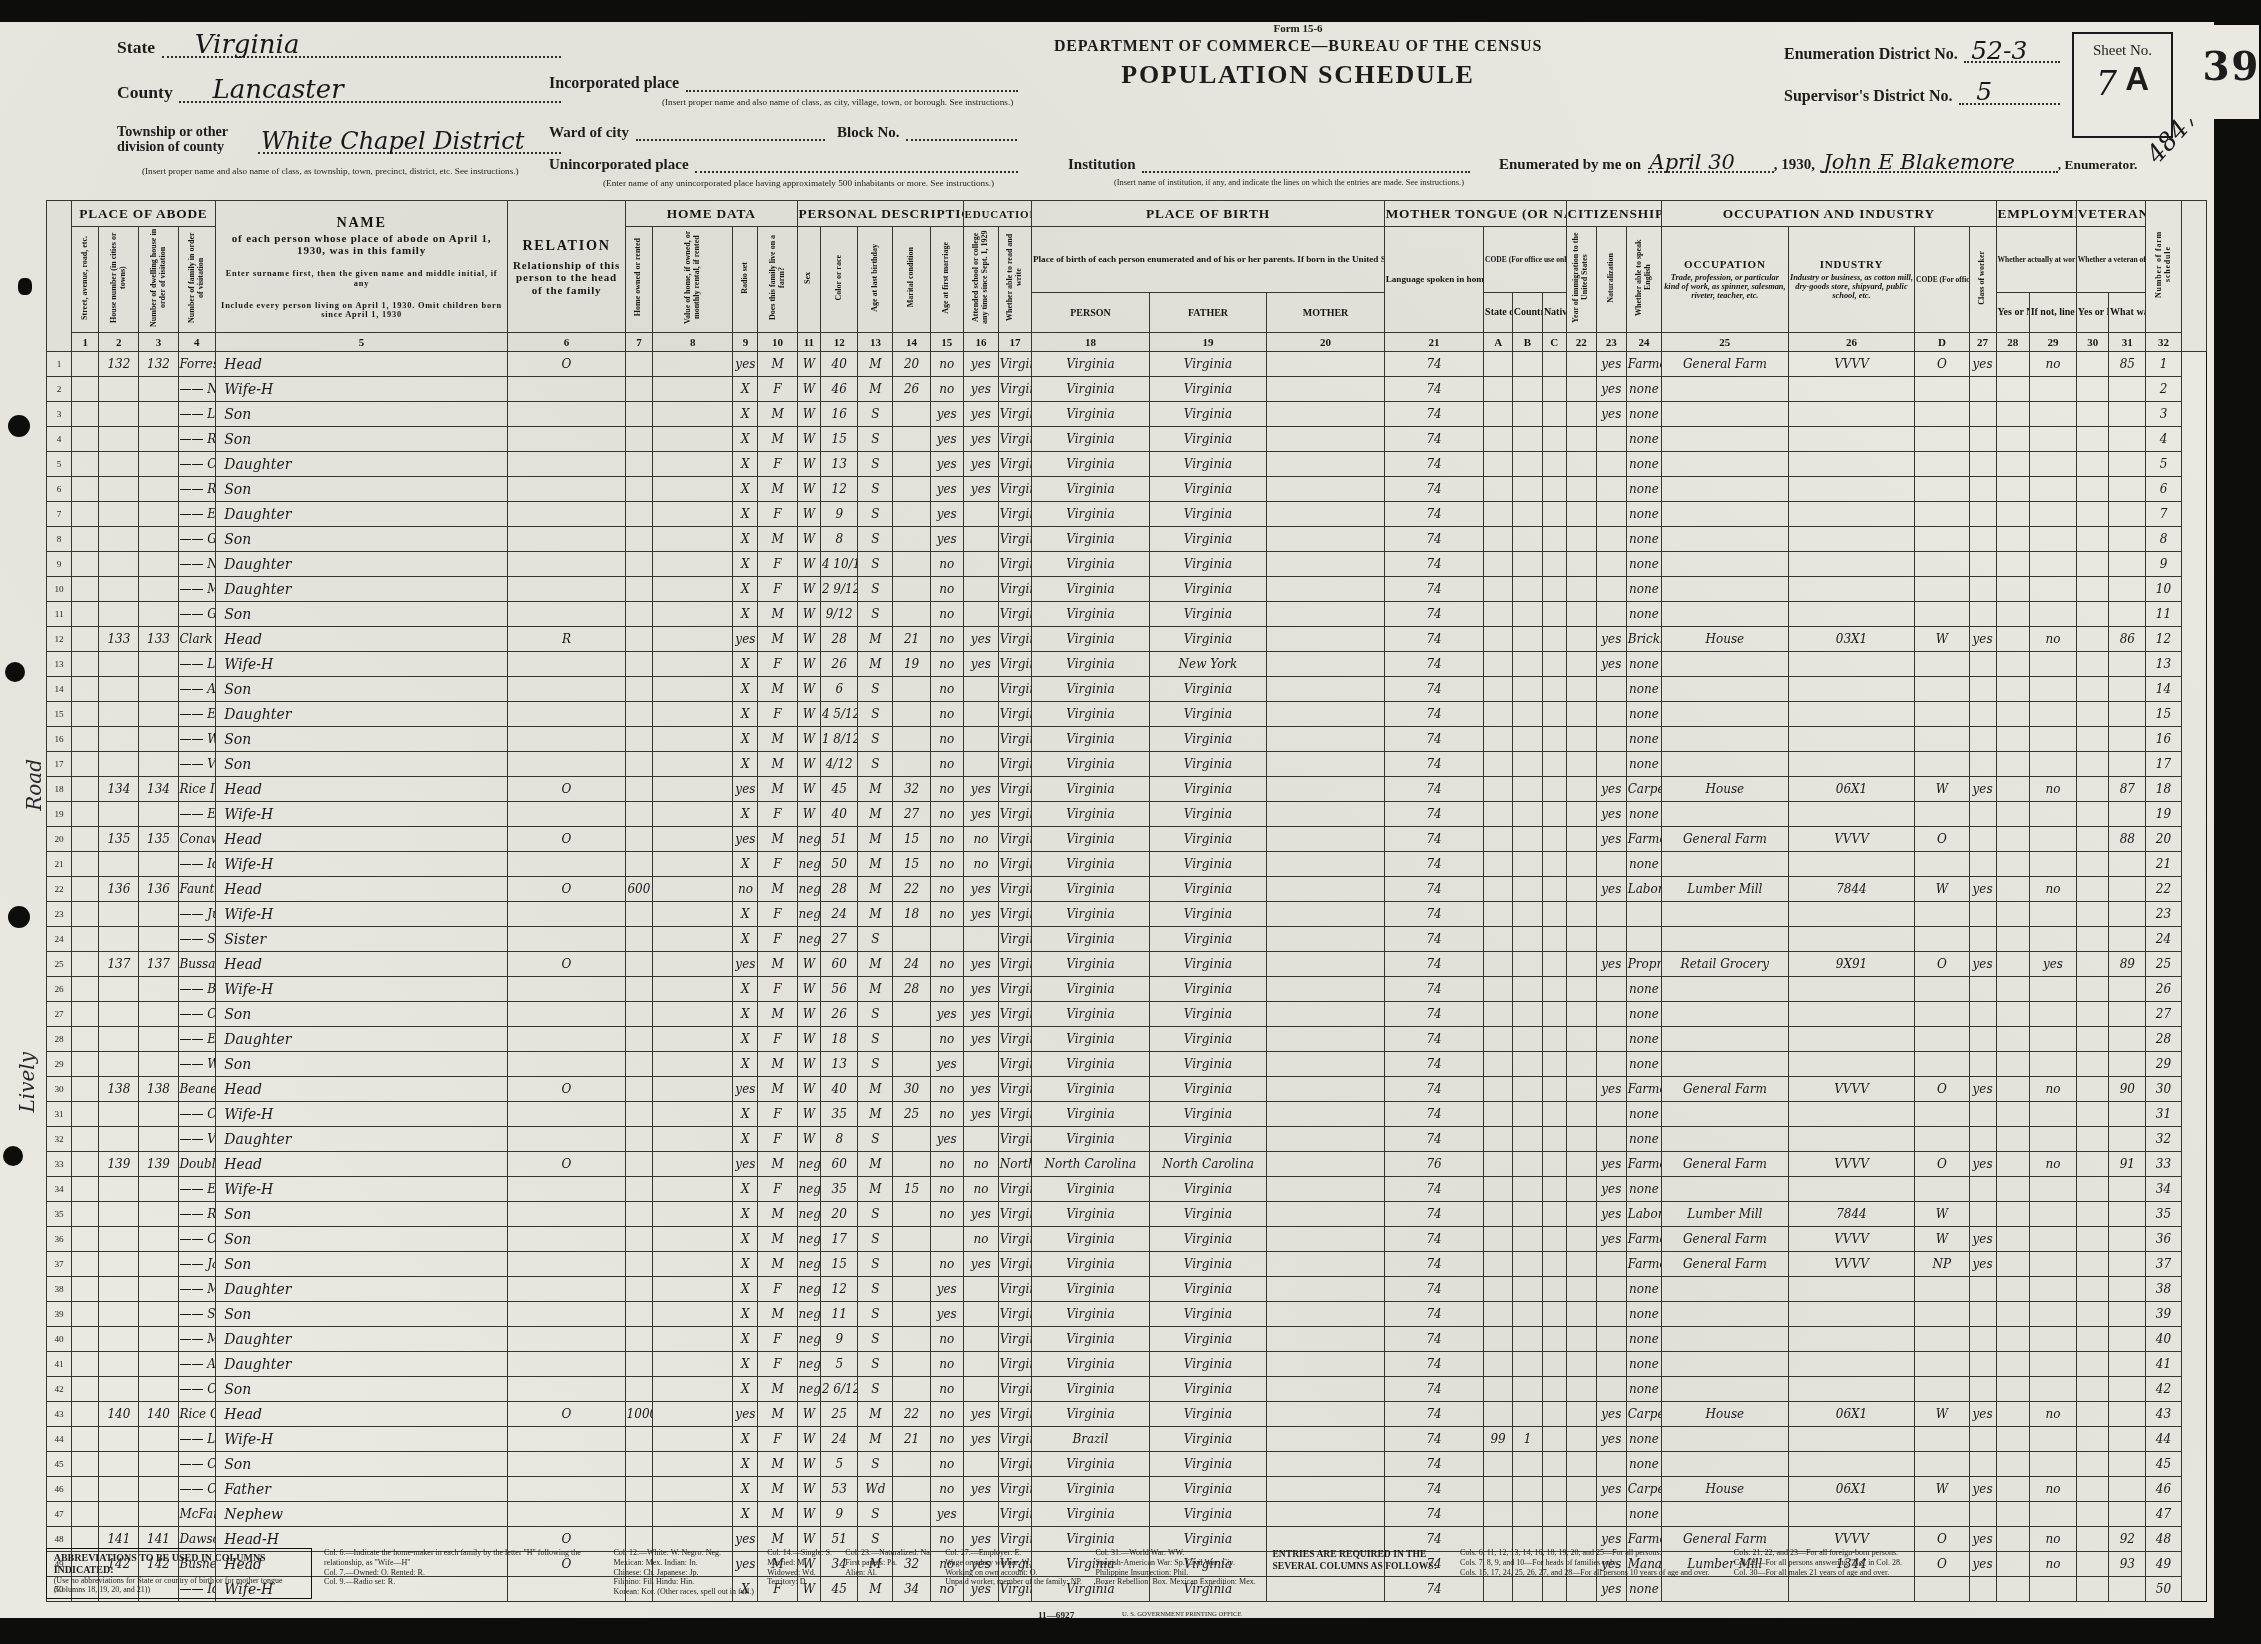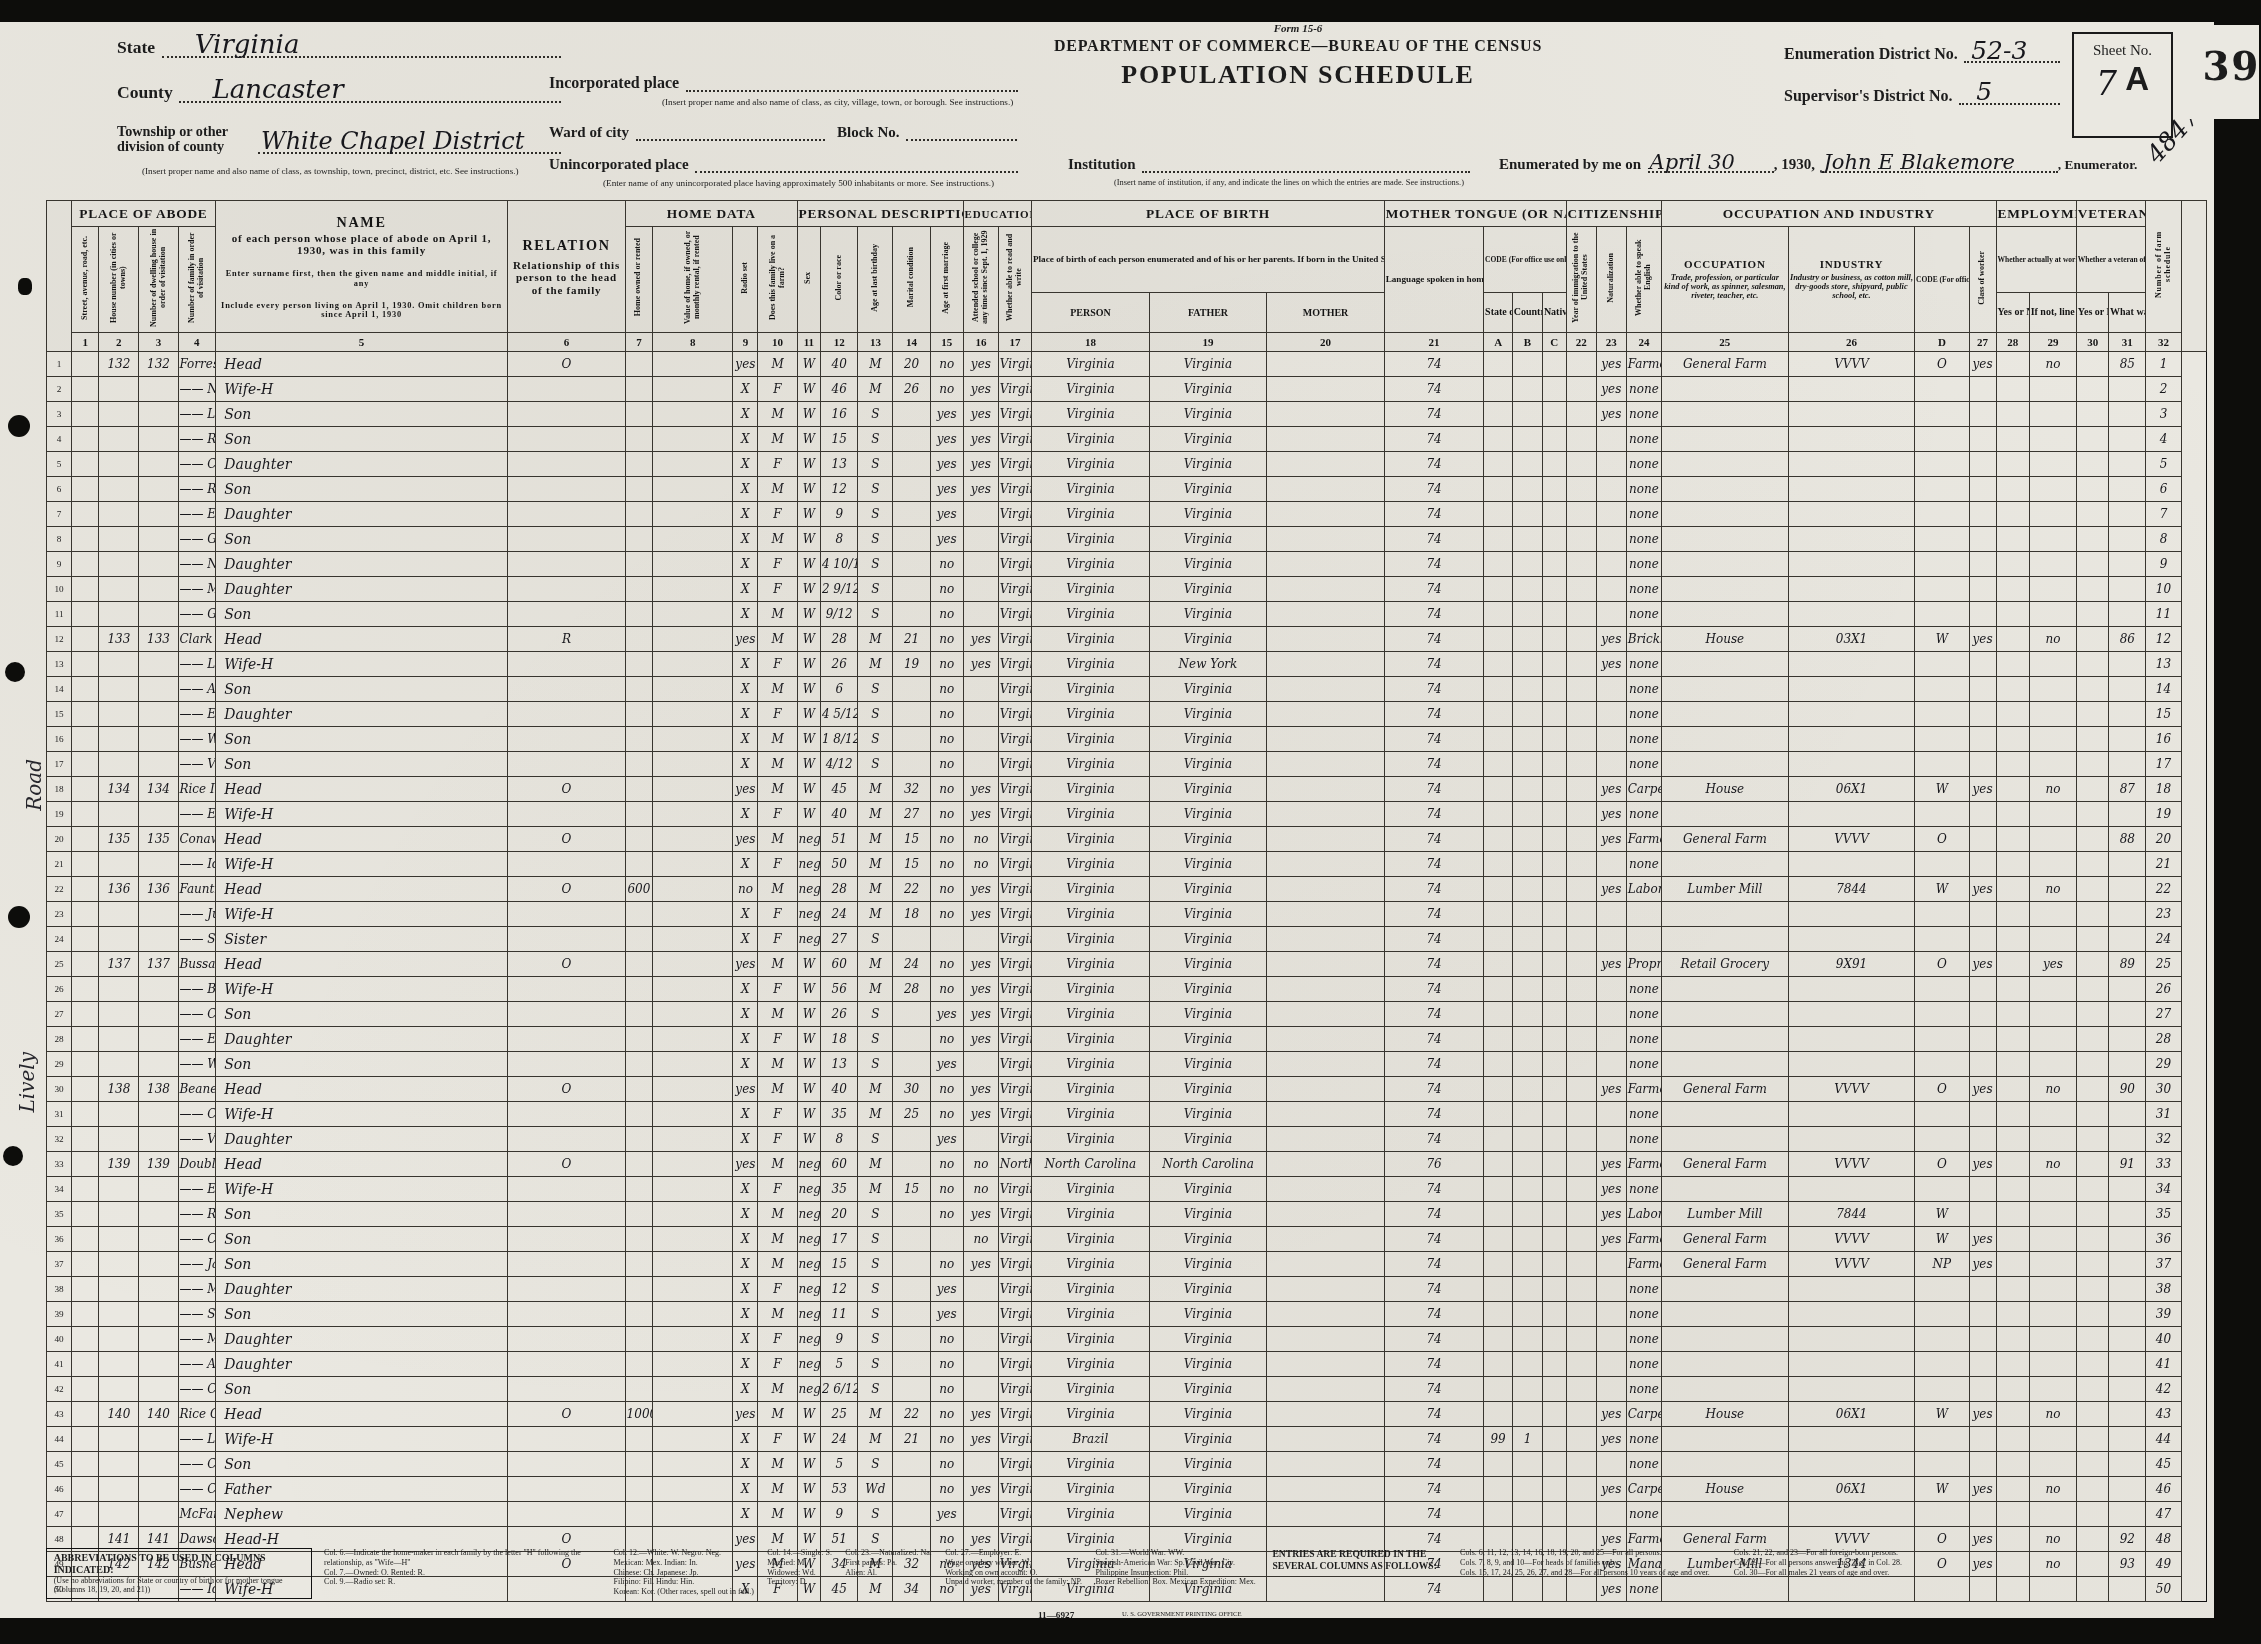--- a/index.html
+++ b/index.html
@@ -22,21 +22,21 @@
   
   .hw{font-family:"DejaVu Serif",serif;font-style:italic;color:#17171c;}
   
   .fline{position:absolute;display:flex;align-items:flex-end;}
   .fline .lbl{font-weight:bold;font-size:17.6px;white-space:nowrap;padding-right:6.7px;}
   .fline .lbl.small{font-size:14.2px;line-height:1.05;text-align:left;}
   .fline .fill{flex:1;border-bottom:2.5px dotted #2e2c28;position:relative;min-height:6.7px;}
   .fline .hwv{position:absolute;bottom:-3.3px;left:33px;font-size:26px;white-space:nowrap;}
   .note{position:absolute;font-size:9.2px;color:#222;white-space:nowrap;}
   .titleblock{position:absolute;text-align:center;}
-  .t-form{font-weight:bold;font-size:11px;font-style:italic;}
+  .t-form{font-weight:bold;font-size:11px;}
   .t-dept{font-weight:bold;font-size:16px;letter-spacing:0.8px;margin-top:3.3px;}
   .t-census{font-weight:bold;font-size:23.4px;letter-spacing:0.8px;margin-top:4.2px;}
   .t-sched{font-weight:bold;font-size:26px;letter-spacing:1.7px;margin-top:5px;}
   .sheetbox{position:absolute;left:2072px;top:10px;width:97px;height:102px;border:2.5px solid #1a1a1a;background:#eae8e1;text-align:center;}
   .sheetbox .sl{font-weight:normal;font-size:15px;margin-top:8.4px;}
   .sheetbox .sn{font-size:33px;position:relative;top:5px;}
   .sheetbox .sa{font-weight:bold;font-size:33px;font-family:"Liberation Sans",sans-serif;margin-left:8.4px;}
   .corner-note{position:absolute;left:2141px;top:99px;font-size:25px;transform:rotate(-48deg);}
   
   table.census{

